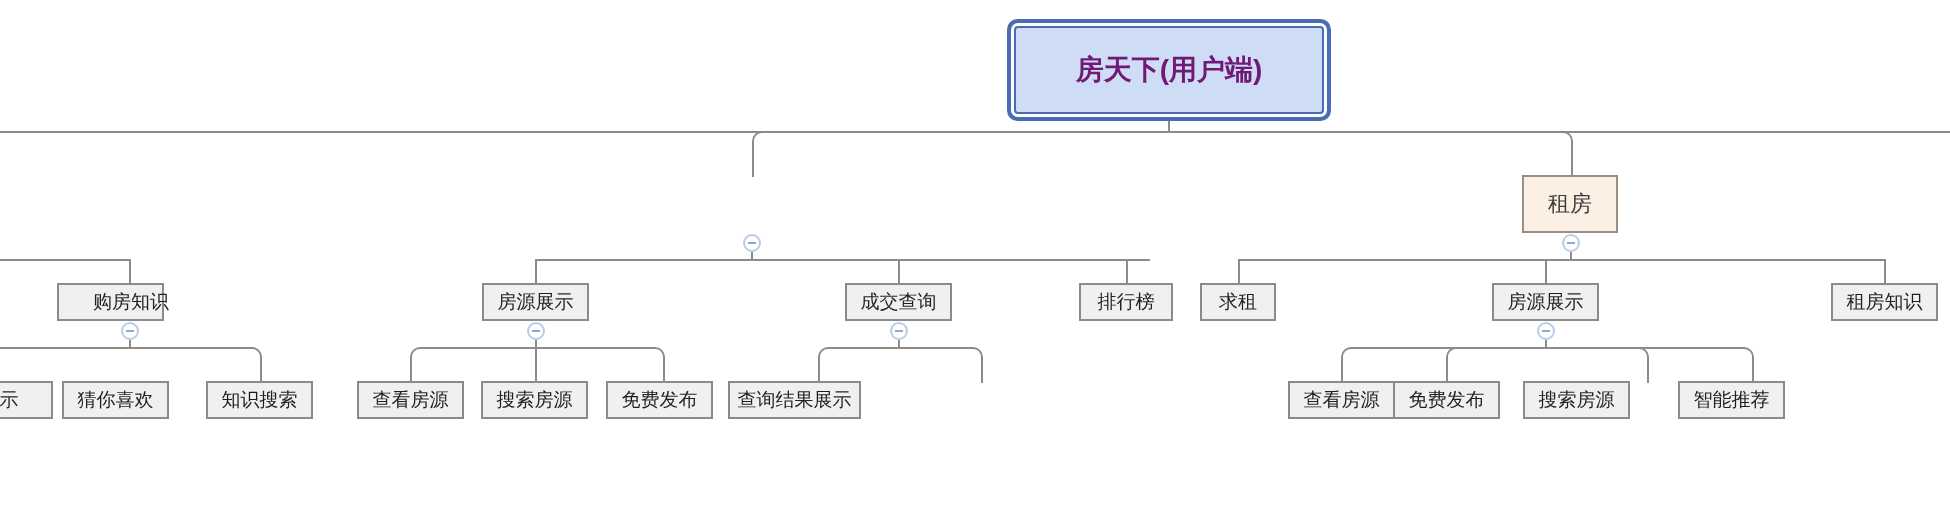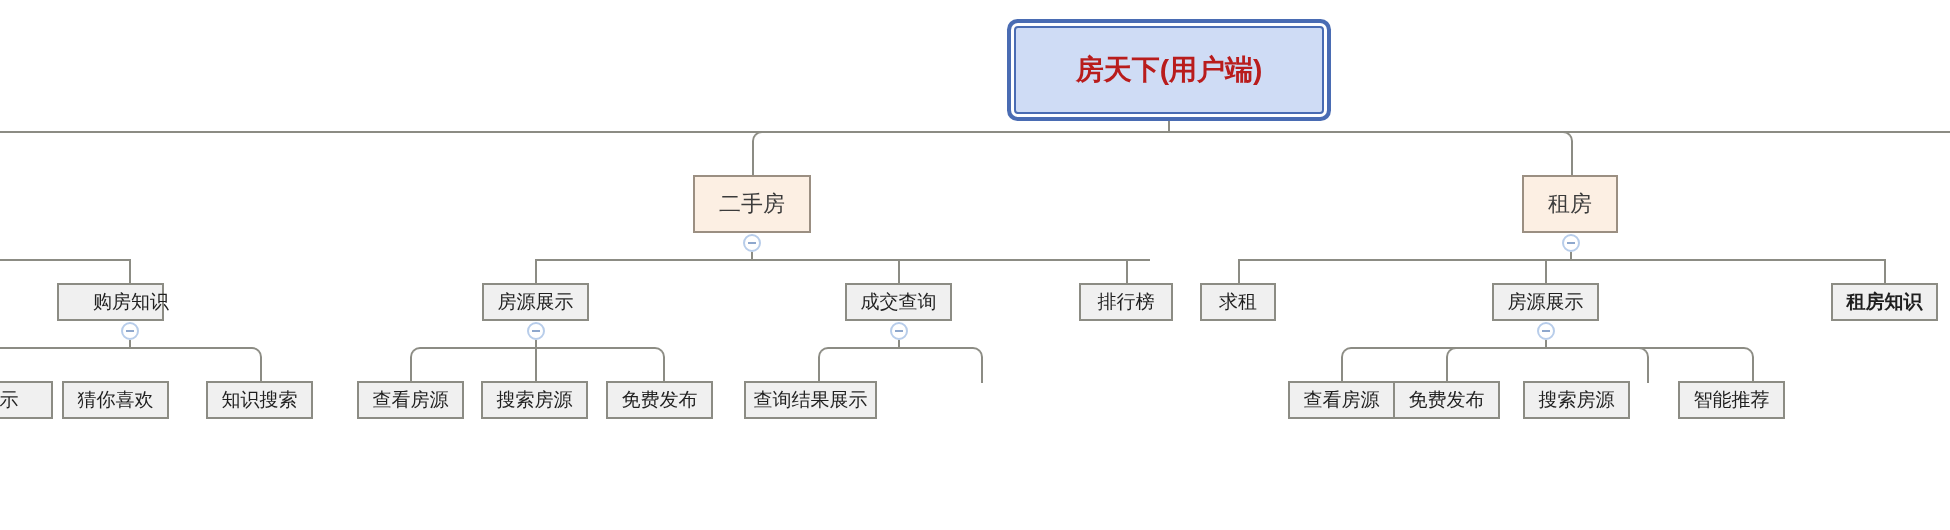--- a/index.html
+++ b/index.html
@@ -50,21 +50,21 @@
     color: #3b3b3b;
   }
 
   .node.root {
     background: #cfdcf5;
     border: 2px solid #4a6cb3;
     border-radius: 4px;
     box-shadow: 0 0 0 3px #ffffff, 0 0 0 7px #4a6cb3;
     font-size: 28px;
     font-weight: bold;
-    color: #b91c1c;
+    color: #701a75;
   }
 
   .node.cat {
     background: #fcefe3;
     border: 2px solid #9b8f82;
     font-size: 22px;
     color: #3b3b3b;
   }
 
   .node.sub {
@@ -110,21 +110,20 @@
 <div id="canvas">
 
   <div class="node root" style="left:1014px; top:26px; width:310px; height:88px;">房天下(用户端)</div>
 
   <div class="vline" style="left:1168px; top:121px; height:11px;"></div>
 
   <div class="hline" style="left:0px; top:131px; width:1950px;"></div>
 
   <div class="elbow tl" style="left:752px; top:131px; width:48px; height:44px;"></div>
 
-  <div class="node cat" style="left:693px; top:175px; width:118px; height:58px;">二手房</div>
 
   <div class="toggle" style="left:743px; top:234px;"></div>
 
   <div class="vline" style="left:751px; top:252px; height:8px;"></div>
 
   <div class="hline" style="left:535px; top:259px; width:615px;"></div>
 
   <div class="vline" style="left:535px; top:259px; height:24px;"></div>
   <div class="vline" style="left:898px; top:259px; height:24px;"></div>
   <div class="vline" style="left:1126px; top:259px; height:24px;"></div>
@@ -144,41 +143,41 @@
   <div class="vline" style="left:535px; top:347px; height:34px;"></div>
 
   <div class="node leaf" style="left:357px; top:381px; width:107px; height:38px;">查看房源</div>
   <div class="node leaf" style="left:481px; top:381px; width:107px; height:38px;">搜索房源</div>
   <div class="node leaf" style="left:606px; top:381px; width:107px; height:38px;">免费发布</div>
 
   <div class="vline" style="left:898px; top:340px; height:8px;"></div>
   <div class="elbow tl" style="left:818px; top:347px; width:81px; height:34px;"></div>
   <div class="elbow tr" style="left:898px; top:347px; width:83px; height:34px;"></div>
 
-  <div class="node leaf" style="left:744px; top:381px; width:133px; height:38px;">查询结果展示</div>
+  <div class="node leaf" style="left:728px; top:381px; width:133px; height:38px;">查询结果展示</div>
 
   <div class="elbow tr" style="left:1168px; top:131px; width:403px; height:44px;"></div>
 
   <div class="node cat" style="left:1522px; top:175px; width:96px; height:58px;">租房</div>
 
   <div class="toggle" style="left:1562px; top:234px;"></div>
 
   <div class="vline" style="left:1570px; top:252px; height:8px;"></div>
 
   <div class="hline" style="left:1238px; top:259px; width:648px;"></div>
 
   <div class="vline" style="left:1238px; top:259px; height:24px;"></div>
   <div class="vline" style="left:1545px; top:259px; height:24px;"></div>
   <div class="vline" style="left:1884px; top:259px; height:24px;"></div>
 
   <div class="node sub" style="left:1200px; top:283px; width:76px; height:38px;">求租</div>
 
   <div class="node sub" style="left:1492px; top:283px; width:107px; height:38px;">房源展示</div>
 
-  <div class="node sub" style="left:1831px; top:283px; width:107px; height:38px;font-weight:bold;">租房知识</div>
+  <div class="node sub" style="left:1831px; top:283px; width:107px; height:38px;">租房知识</div>
 
   <div class="toggle" style="left:1537px; top:322px;"></div>
 
   <div class="vline" style="left:1545px; top:340px; height:8px;"></div>
   <div class="elbow tl" style="left:1341px; top:347px; width:205px; height:34px;"></div>
   <div class="elbow tl" style="left:1446px; top:347px; width:100px; height:34px;"></div>
   <div class="elbow tr" style="left:1545px; top:347px; width:102px; height:34px;"></div>
   <div class="elbow tr" style="left:1545px; top:347px; width:207px; height:34px;"></div>
 
   <div class="node leaf" style="left:1288px; top:381px; width:107px; height:38px;">查看房源</div>

